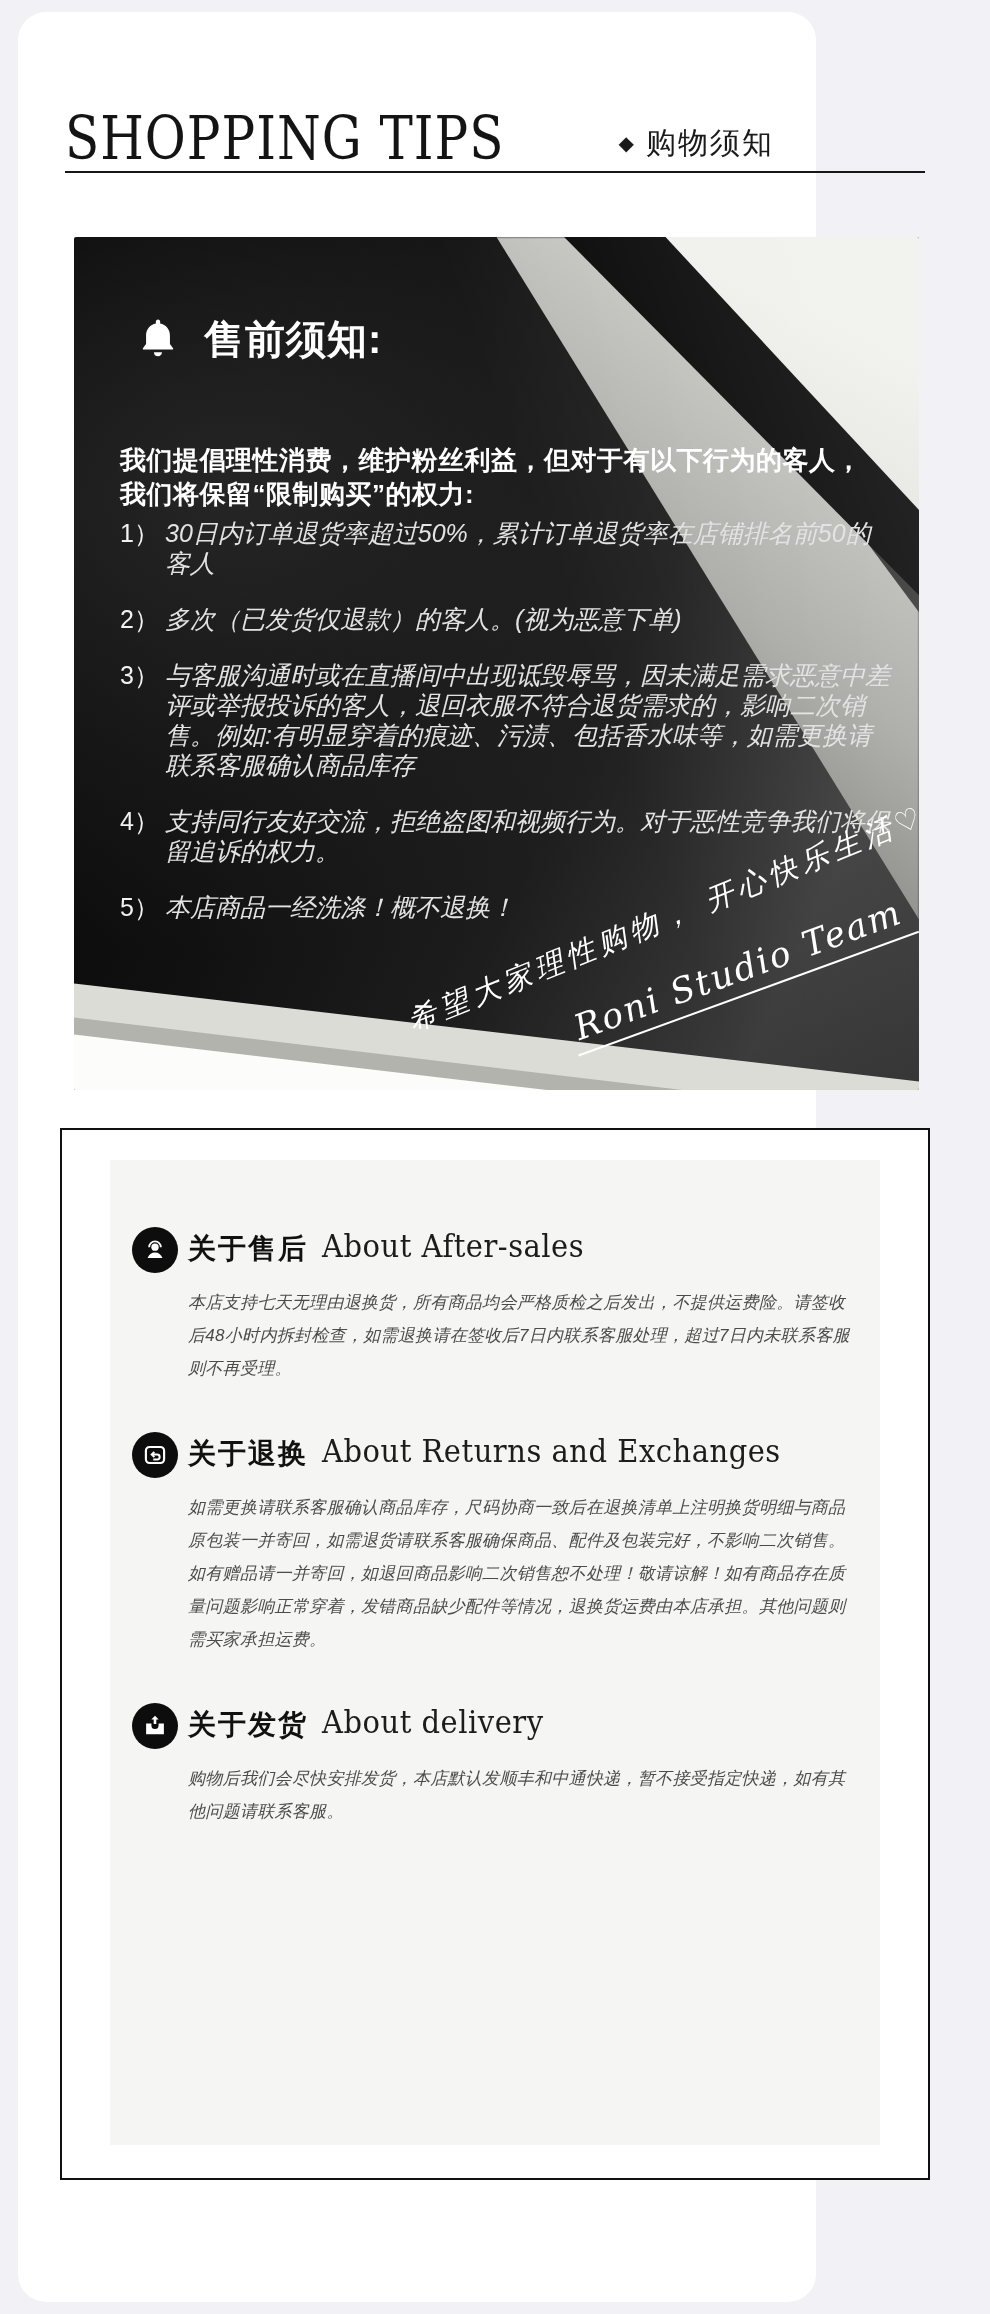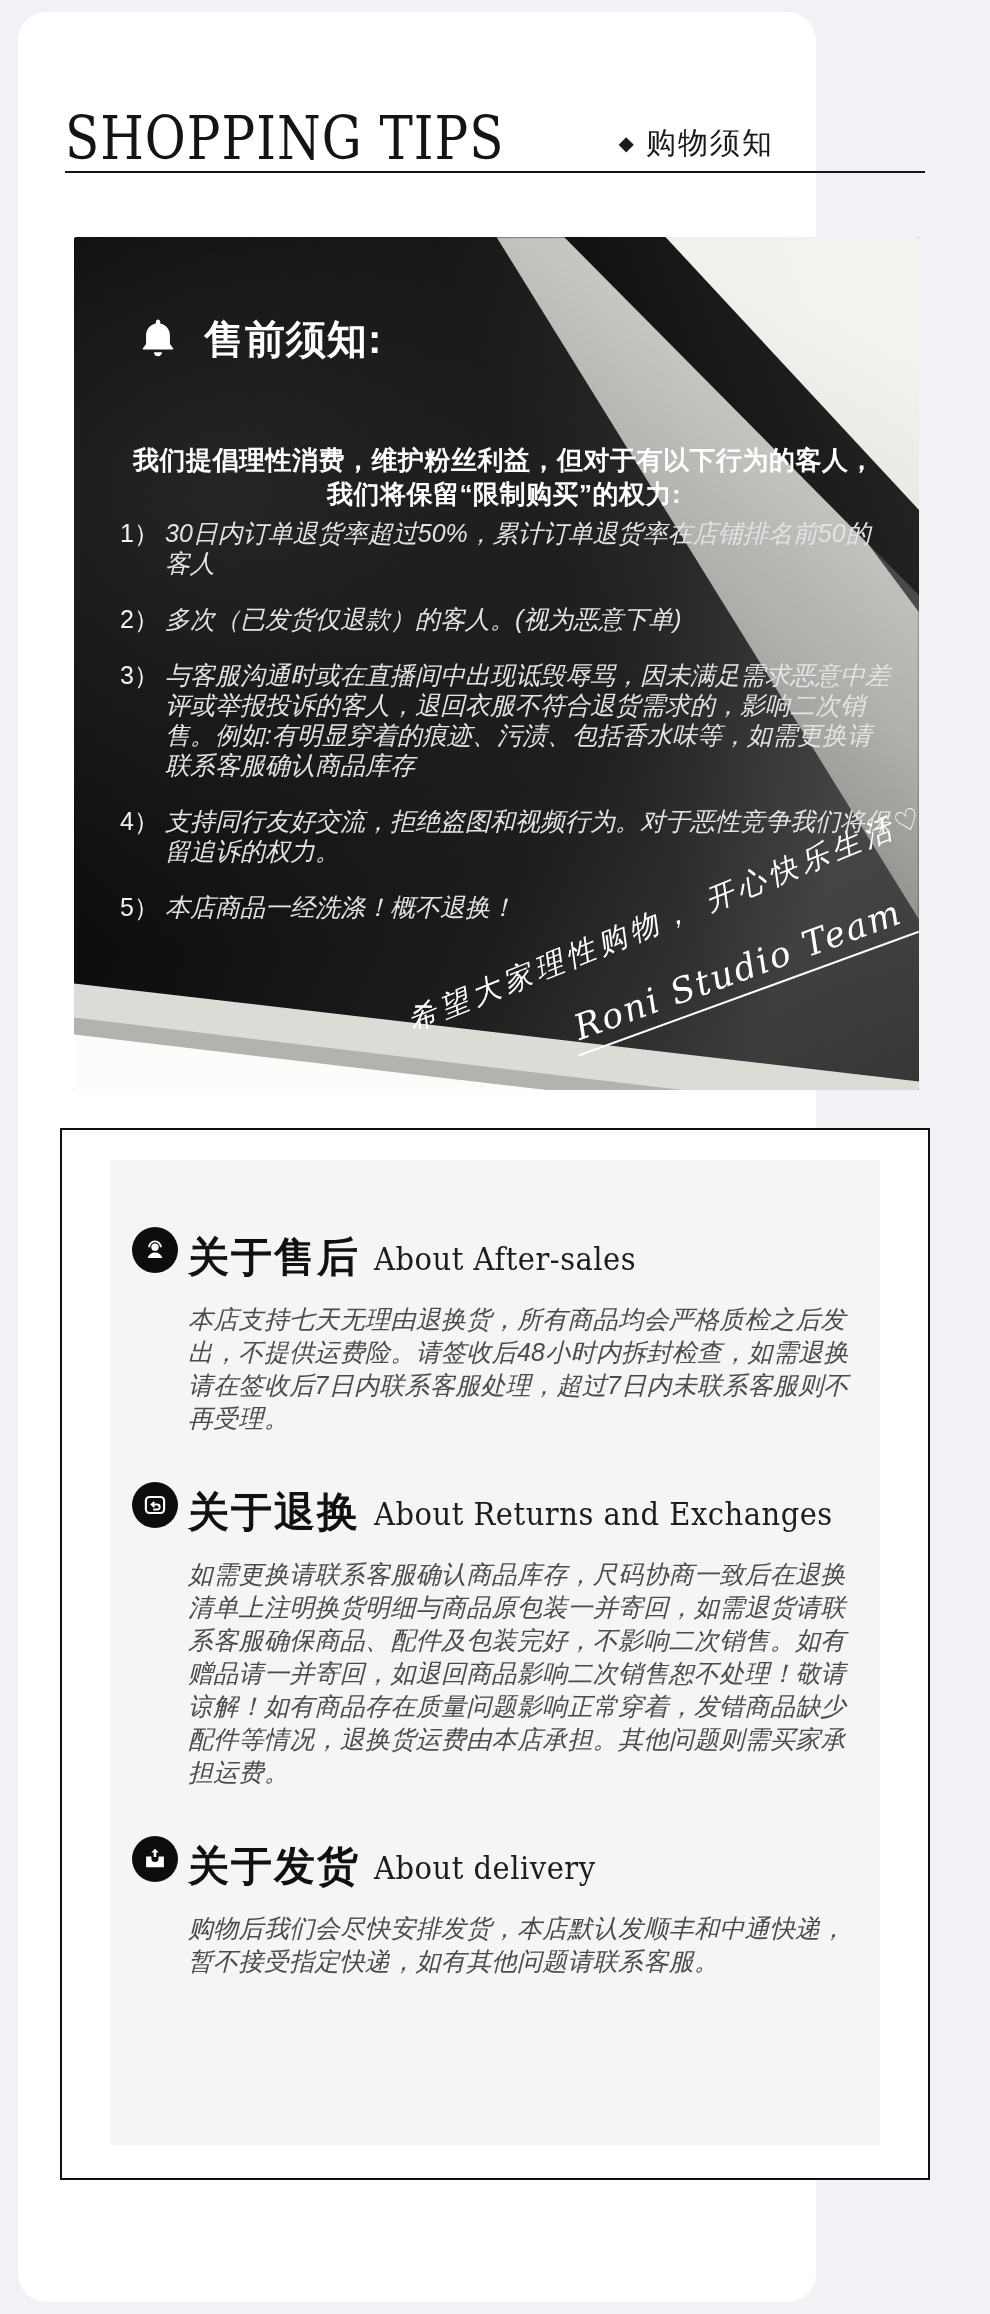--- a/index.html
+++ b/index.html
@@ -67,21 +67,21 @@
   }
   .fabric-top{
     clip-path:polygon(0 93.5%,56% 100%,0 100%);
     background:#fcfcfa;
   }
   .hero-head{position:absolute;left:58px;top:74px;display:flex;align-items:center;gap:20px;}
   .bell{width:52px;height:56px;display:flex;align-items:center;justify-content:center;}
   .hero-heading{font-size:40px;font-weight:700;color:#fff;letter-spacing:1px;}
   .hero-intro{
     position:absolute;left:46px;top:206px;width:768px;
-    font-size:26px;font-weight:700;color:#fff;line-height:34px;letter-spacing:.5px;text-align:center;
+    font-size:26px;font-weight:700;color:#fff;line-height:34px;letter-spacing:.5px;
   }
   .hero-rules{position:absolute;left:46px;top:281px;width:772px;}
   .rule{display:flex;margin-bottom:26px;color:#e3e3e3;font-size:25px;line-height:30px;font-style:italic;}
   .rule-num{flex:0 0 45px;font-style:normal;color:#f2f2f2;}
   .rule-text{flex:1;}
   .handwriting{
     position:absolute;left:318px;top:676px;width:480px;text-align:center;
     transform:rotate(-22deg);
     font-family:"DejaVu Serif",serif;font-style:italic;
     font-size:29px;color:#fff;letter-spacing:5px;white-space:nowrap;
@@ -105,29 +105,29 @@
     padding:70px 0 0 0;box-sizing:border-box;
   }
   .sec{position:relative;padding:0 20px 0 78px;margin-bottom:50px;}
   .sec-head{display:flex;align-items:baseline;gap:14px;margin-bottom:18px;}
   .sec-icon{
     position:absolute;left:22px;top:-3px;width:46px;height:46px;border-radius:50%;
     background:#0d0d0d;display:flex;align-items:center;justify-content:center;
   }
   .sec-title-zh{
     font-family:"DejaVu Serif","Liberation Serif",serif;
-    font-size:41px;font-weight:700;color:#111;letter-spacing:2px;white-space:nowrap;
+    font-size:28px;font-weight:700;color:#111;letter-spacing:2px;white-space:nowrap;
   }
   .sec-title-en{
     font-family:"DejaVu Serif","Liberation Serif",serif;
     font-size:29px;font-weight:400;color:#1c1c1c;letter-spacing:.5px;white-space:nowrap;
     transform:scaleY(1.08);transform-origin:left bottom;display:inline-block;
   }
   .sec-body{
-    margin:0;font-size:25px;line-height:33px;color:#4b4b4b;font-style:italic;letter-spacing:.3px;
+    margin:0;font-size:17px;line-height:33px;color:#4b4b4b;font-style:italic;letter-spacing:.3px;
   }
 </style>
 </head>
 <body>
 
 <div class="main-card">
 
   <div class="header-row">
     <div class="brand-title">SHOPPING TIPS</div>
     <div class="header-sub">

